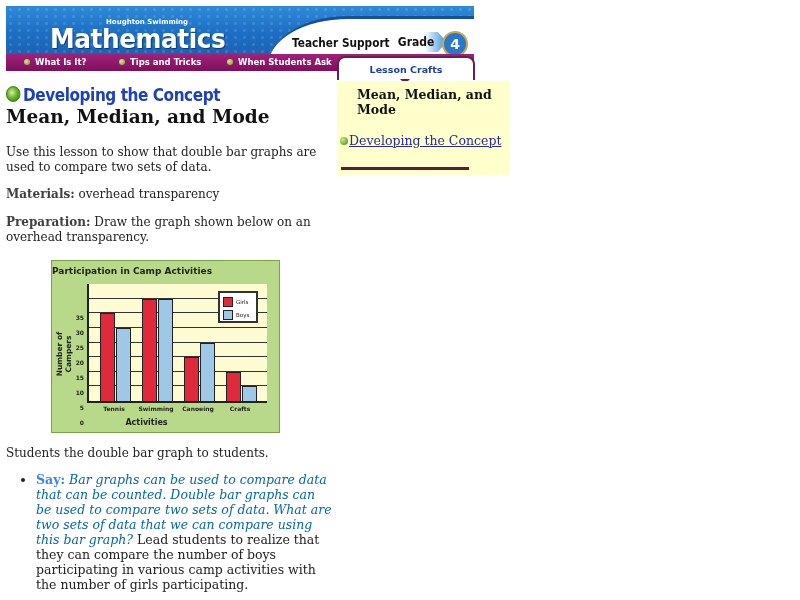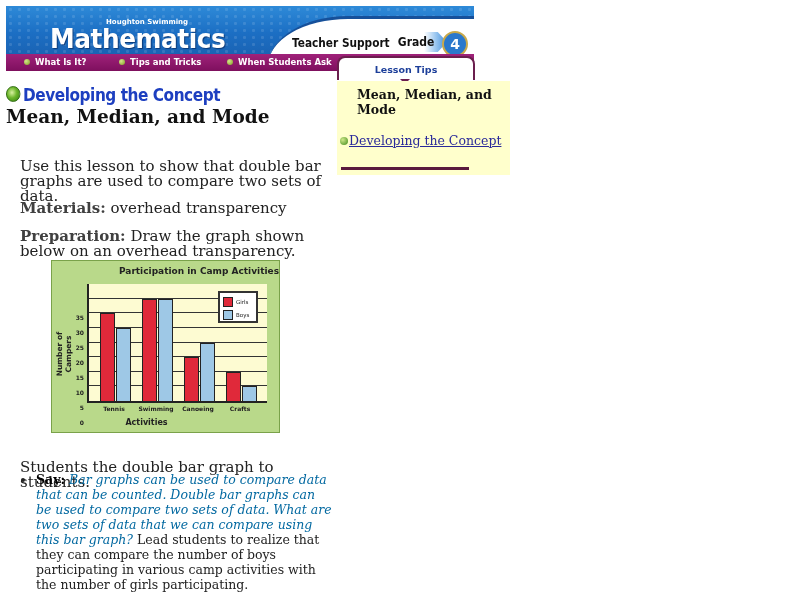--- a/index.html
+++ b/index.html
@@ -35,41 +35,41 @@
   .sidebar { position:absolute; left:337px; top:81px; width:173px; height:94px; background:#ffffcc; }
   .sidebar-title { position:absolute; left:20px; top:6px; width:150px; font-weight:bold; font-size:12.5px; line-height:15px; color:#111; }
   .side-link { position:absolute; left:3px; font-size:12.5px; color:#2a2a9a; text-decoration:underline; white-space:nowrap; cursor:pointer; }
   .side-dot { display:inline-block; width:8px; height:8px; border-radius:50%; background:radial-gradient(circle at 35% 35%,#cfe88a,#3d8a1a); margin-right:1px; vertical-align:0px; }
   .side-rule { position:absolute; left:4px; top:86px; width:128px; height:3px; background:#5a1a3e; }
 
   
   .section-head { position:absolute; left:6px; top:85px; font-family:"DejaVu Sans", sans-serif; font-weight:bold; font-size:17px; color:#1d3fc0; letter-spacing:-0.5px; transform:scaleX(0.9); transform-origin:left; white-space:nowrap; }
   .section-icon { display:inline-block; width:14px; height:14px; border-radius:50%; background:radial-gradient(circle at 40% 40%,#d8f0a0 0%,#6cb52a 45%,#2e7a10 100%); border:1px solid #2e6a10; vertical-align:-1px; margin-right:3px; }
   .page-title { position:absolute; left:6px; top:106px; font-weight:bold; font-size:18.5px; color:#111; white-space:nowrap; }
-  p.body { position:absolute; left:6px; margin:14px; font-size:15px; line-height:15px; color:#222; width:320px; }
+  p.body { position:absolute; left:6px; margin:0; font-size:12px; line-height:15px; color:#222; width:320px; }
   p.body b { color:#404040; }
 
   
   .chart { position:absolute; left:51px; top:260px; width:227px; height:171px; background:#b9d98a; border:1px solid #7aa24a; }
-  .chart-title { position:absolute; left:0; width:227px; top:5px; text-align:right; font-family:"DejaVu Sans", sans-serif; font-weight:bold; font-size:9px; color:#222; }
+  .chart-title { position:absolute; left:0; width:227px; top:5px; text-align:left; font-family:"DejaVu Sans", sans-serif; font-weight:bold; font-size:9px; color:#222; }
   .plot { position:absolute; left:35px; top:23px; width:178px; height:117px; background:#fdfbd2; border-left:2px solid #222; border-bottom:2px solid #222; }
   .gridline { position:absolute; left:0; width:100%; height:1px; background:#333; }
   .ytick { position:absolute; left:18px; width:14px; text-align:right; font-family:"DejaVu Sans", sans-serif; font-size:6px; font-weight:bold; color:#222; }
   .ylabel { position:absolute; left:-28px; top:84px; width:80px; transform:rotate(-90deg); text-align:center; font-family:"DejaVu Sans", sans-serif; font-weight:bold; font-size:7.5px; color:#222; }
   .bar { position:absolute; bottom:0; width:15px; border:1px solid #222; border-bottom:none; box-sizing:border-box; }
   .bar.girls { background:#e0293a; }
   .bar.boys { background:#9ec8e6; }
   .xtick { position:absolute; top:144px; width:50px; text-align:center; font-family:"DejaVu Sans", sans-serif; font-size:6px; font-weight:bold; color:#222; }
   .xlabel { position:absolute; left:0; width:189px; top:157px; text-align:center; font-family:"DejaVu Sans", sans-serif; font-weight:bold; font-size:8px; color:#222; }
   .legend { position:absolute; left:166px; top:30px; width:40px; height:32px; background:#fff; border:2px solid #333; box-sizing:border-box; }
   .legend-row { position:absolute; left:3px; font-family:"DejaVu Sans", sans-serif; font-size:5.5px; color:#222; }
   .legend-swatch { display:inline-block; width:8px; height:8px; border:1px solid #222; vertical-align:middle; margin-right:3px; }
 
   ul.say { position:absolute; left:6px; top:472px; margin:0; padding-left:30px; width:298px; font-size:12.5px; line-height:15px; color:#222; }
-  ul.say li b { color:#000000; }
+  ul.say li b { color:#3b82f6; }
   ul.say i { color:#0369a1; }
 </style>
 </head>
 <body>
 
 <div class="banner">
   <div class="swoop"></div>
   <span class="brand-small">Houghton Swimming</span>
   <span class="brand">Mathematics</span>
   <span class="teacher-support">Teacher Support</span>
@@ -82,21 +82,21 @@
     <span class="nav-dot"></span><span>What Is It?</span>
   </span>
   <span class="nav-item" style="left:113px">
     <span class="nav-dot"></span><span>Tips and Tricks</span>
   </span>
   <span class="nav-item" style="left:221px">
     <span class="nav-dot"></span><span>When Students Ask</span>
   </span>
 </div>
 
-<div class="lesson-tab">Lesson Tips</div>
+<div class="lesson-tab">Lesson Crafts</div>
 <div class="tab-notch"></div>
 
 <div class="sidebar">
   <div class="sidebar-title">Mean, Median, and Mode</div>
   <a class="side-link" style="top:52px">
     <span class="side-dot"></span><span>Developing the Concept</span>
   </a>
   <div class="side-rule"></div>
 </div>
 

